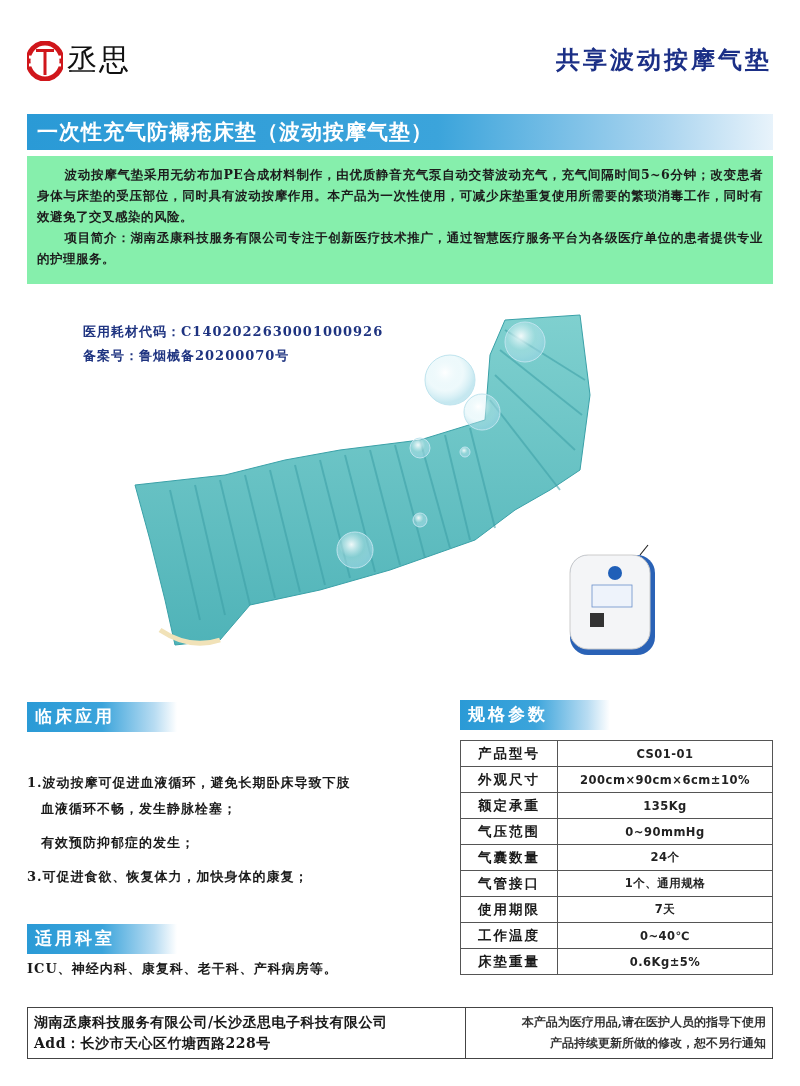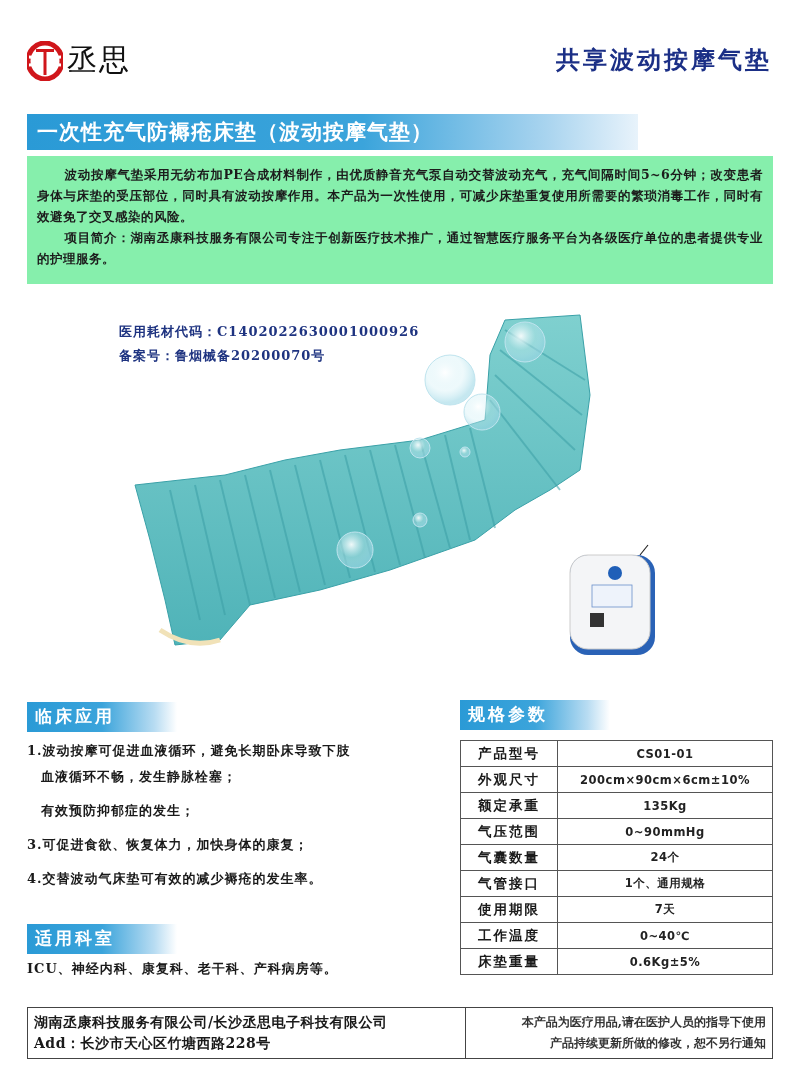--- a/index.html
+++ b/index.html
@@ -6,41 +6,41 @@
     html, body { width: 800px; height: 1086px; background: #ffffff; overflow: hidden; }
     body { position: relative; font-family: "DejaVu Serif", "Liberation Serif", serif; color: #1a1a1a; }
 
     
     .logo { position: absolute; left: 27px; top: 40px; display: flex; align-items: center; }
     .logo-mark { width: 36px; height: 40px; }
     .logo-text { font-family: Liberation Sans, sans-serif; font-size: 30px; color: #111; margin-left: 4px; letter-spacing: 2px; }
     .header-title { position: absolute; right: 28px; top: 44px; font-family: "DejaVu Sans", sans-serif; font-weight: bold; font-size: 24px; color: #1b2f86; letter-spacing: 3px; }
 
     
-    .main-banner { position: absolute; left: 27px; top: 114px; width: 611px; height: 36px;
+    .main-banner { position: absolute; left: 27px; top: 114px; width: 746px; height: 36px;
       background: linear-gradient(to right, #2a9ad6 0%, #3ba4db 55%, #a9d4ef 85%, #e8f3fb 100%); }
     .main-banner span { position: absolute; left: 10px; top: 4px; font-family: "DejaVu Sans", sans-serif; font-weight: bold; font-size: 21px; color: #fff; letter-spacing: 1px; }
 
     .intro-box { position: absolute; left: 27px; top: 156px; width: 746px; height: 128px; background: #86efac; padding: 8px 10px; }
     .intro-box p { font-size: 12.5px; line-height: 21px; font-weight: bold; color: #1c1c1c; text-align: justify; letter-spacing: 0.5px; }
     .intro-box p.indent { text-indent: 2.2em; }
 
     
     .codes { position: absolute; left: 83px; top: 320px; }
-    .codes div { font-size: 13px; font-weight: bold; color: #1e3380; line-height: 24px; letter-spacing: 1px; margin-left: 36px; }
+    .codes div { font-size: 13px; font-weight: bold; color: #1e3380; line-height: 24px; letter-spacing: 1px; }
 
     
     .product { position: absolute; left: 130px; top: 300px; width: 570px; height: 380px; }
 
     
     .sec-head { position: absolute; height: 30px; width: 150px;
       background: linear-gradient(to right, #2a9ad6 0%, #3ba4db 50%, #b8dcf2 85%, rgba(255,255,255,0) 100%); }
     .sec-head span { position: absolute; left: 8px; top: 3px; font-family: "DejaVu Sans", sans-serif; font-weight: bold; font-size: 17px; color: #fff; letter-spacing: 3px; }
 
-    .clinical-list { position: absolute; left: 27px; top: 738px; width: 390px; }
+    .clinical-list { position: absolute; left: 27px; top: 770px; width: 390px; }
     .clinical-list .item { font-size: 13px; font-weight: bold; line-height: 26px; margin-bottom: 8px; letter-spacing: 1px; }
     .clinical-list .item .cont { padding-left: 14px; }
 
     .depts { position: absolute; left: 27px; top: 960px; font-size: 13px; font-weight: bold; letter-spacing: 1px; }
 
     
     .spec-table { position: absolute; left: 460px; top: 740px; width: 313px; border-collapse: collapse; }
     .spec-table td { border: 1px solid #555; height: 26px; font-size: 12.5px; text-align: center; }
     .spec-table td.k { width: 97px; font-family: "DejaVu Sans", sans-serif; font-weight: bold; font-size: 13.5px; letter-spacing: 2px; }
     .spec-table td.v { font-family: "DejaVu Sans", sans-serif; font-size: 11.5px; color: #222; letter-spacing: 0.5px; font-weight: bold; }
@@ -143,23 +143,20 @@
   <div class="item">
     <div>1.波动按摩可促进血液循环，避免长期卧床导致下肢</div>
     <div class="cont">血液循环不畅，发生静脉栓塞；</div>
   </div>
   <div class="item">
     <div class="cont">有效预防抑郁症的发生；</div>
   </div>
   <div class="item">
     <div>3.可促进食欲、恢复体力，加快身体的康复；</div>
   </div>
-  <div class="item">
-    <div>4.交替波动气床垫可有效的减少褥疮的发生率。</div>
-  </div>
 </div>
 
 <div class="sec-head" style="left:27px; top:924px;">
   <span>适用科室</span>
 </div>
 <div class="depts">ICU、神经内科、康复科、老干科、产科病房等。</div>
 
 <div class="sec-head" style="left:460px; top:700px;">
   <span>规格参数</span>
 </div>

